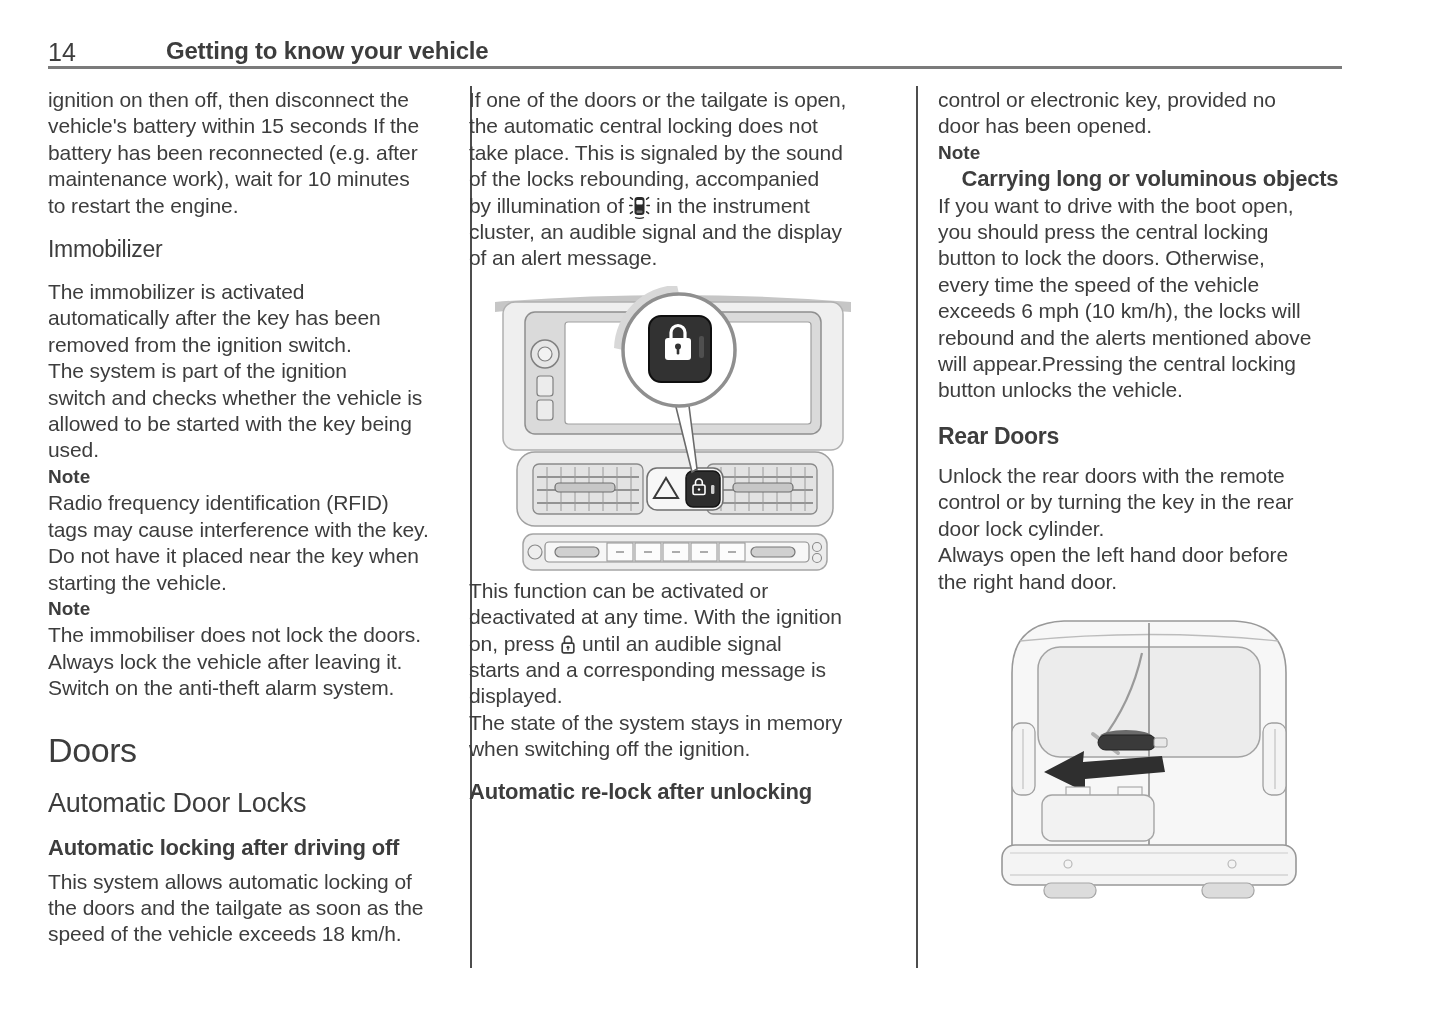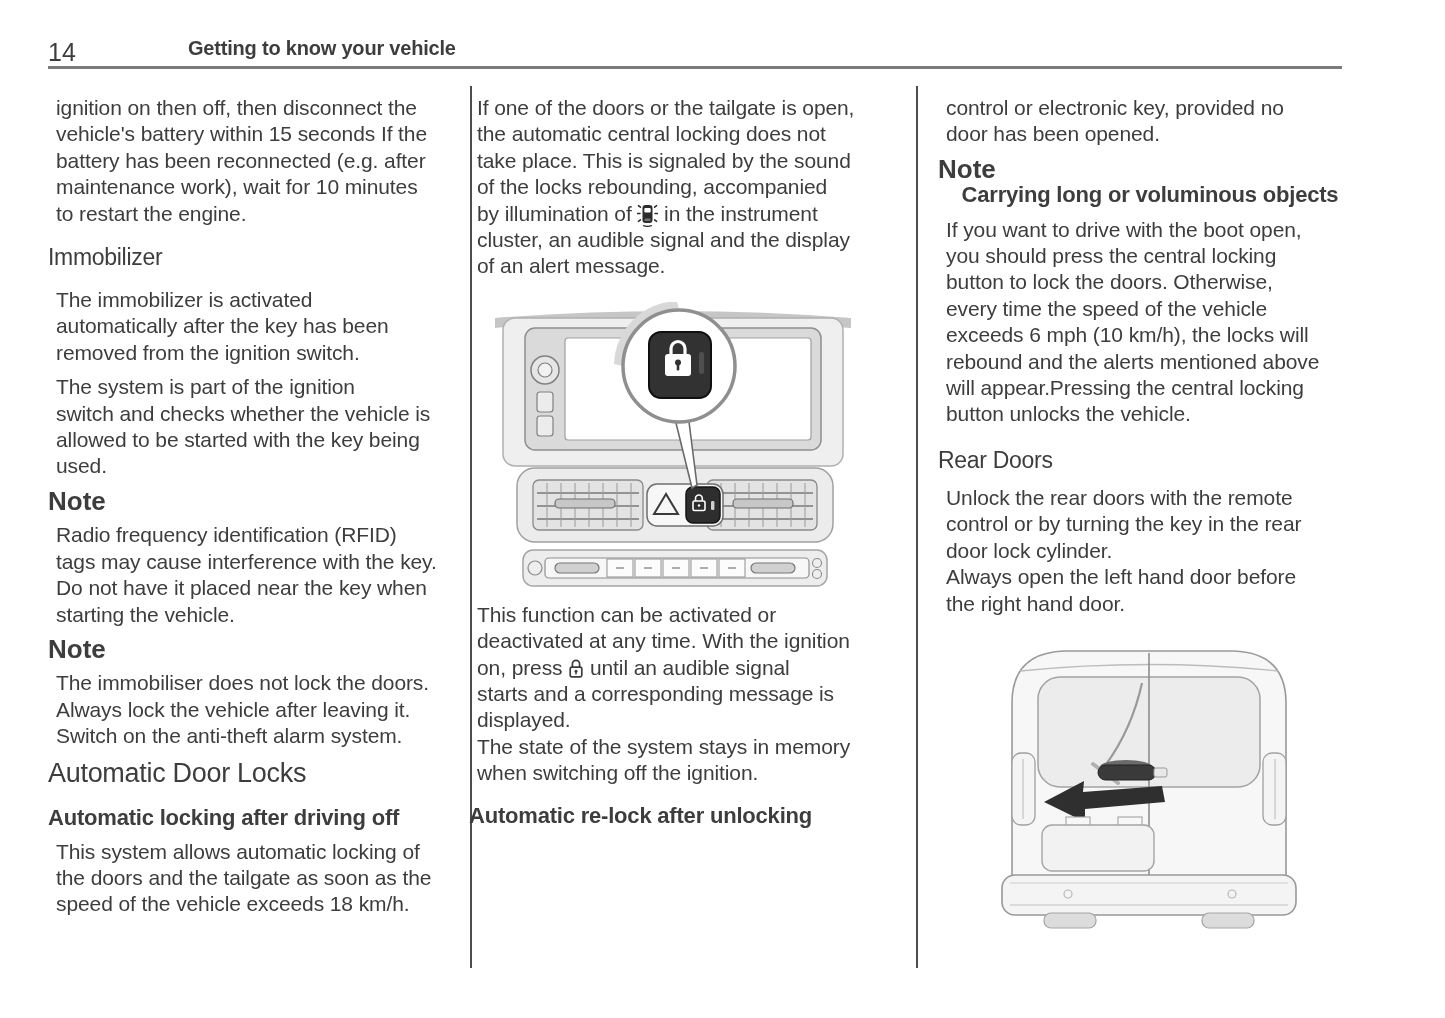--- a/index.html
+++ b/index.html
@@ -2,37 +2,37 @@
 <html><head>
 <meta charset="utf-8">
 <style>
   html,body{margin:0;padding:0;background:#ffffff;}
   .page{
     position:relative;width:1445px;height:1018px;background:#ffffff;overflow:hidden;
     font-family:"Liberation Sans","DejaVu Sans",sans-serif;color:#3d3d3d;
   }
   
   .hdr-num{position:absolute;left:48px;top:38px;font-size:25px;font-weight:400;}
-  .hdr-title{position:absolute;left:188px;top:37px;font-size:20px;font-weight:700;letter-spacing:-0.2px;}
+  .hdr-title{position:absolute;left:166px;top:37px;font-size:24px;font-weight:700;letter-spacing:-0.2px;}
   .hdr-rule{position:absolute;left:48px;top:66px;width:1294px;height:3px;background:#7b7b7b;}
   
   .col{position:absolute;top:87px;width:424px;}
   .col1{left:48px;}
   .col2{left:469px;}
   .col3{left:938px;}
   .divider{position:absolute;top:86px;width:2px;height:882px;background:#4d4d4d;}
   .d1{left:470px;}
   .d2{left:916px;}
   
-  p.body{margin:8px;font-size:21px;line-height:26.4px;white-space:pre-line;letter-spacing:-0.1px;}
-  .note-label{margin:0;font-size:26px;line-height:26.4px;font-weight:700;}
+  p.body{margin:0;font-size:21px;line-height:26.4px;white-space:pre-line;letter-spacing:-0.1px;}
+  .note-label{margin:0;font-size:19px;line-height:26.4px;font-weight:700;}
   .note-title{margin:0;font-size:22px;line-height:26.4px;font-weight:700;letter-spacing:-0.2px;text-align:center;}
   h1.chapter{font-size:34px;font-weight:400;margin:29px 0 19px;line-height:38px;letter-spacing:-0.4px;}
   h2.section{font-size:23px;font-weight:400;margin:14px 0 13px;line-height:33px;letter-spacing:-0.3px;}
-  h2.section-tight{margin-top:16px;margin-bottom:3px;}
+  h2.section-tight{margin-top:16px;margin-bottom:10px;font-weight:bold;}
   h3.sub{font-size:27px;font-weight:400;margin:0 0 16px;line-height:31px;letter-spacing:-0.3px;}
   h4.runin{font-size:22px;font-weight:700;margin:6px 0 8px;line-height:26px;letter-spacing:-0.2px;}
   .mt44{margin-top:44px;}
   .mt12{margin-top:12px;}
   
   figure{margin:0;padding:0;}
   .fig-console{margin:14px 0 0 20px;width:368px;height:288px;}
   .fig-van{margin:12px 0 0 46px;width:330px;height:292px;}
   .icon-inline{display:inline-block;vertical-align:-4px;}
   .icon-car{vertical-align:-6px;}
@@ -65,20 +65,21 @@
 used.</p>
     <p class="note-label">Note</p>
     <p class="body">Radio frequency identification (RFID)
 tags may cause interference with the key.
 Do not have it placed near the key when
 starting the vehicle.</p>
     <p class="note-label">Note</p>
     <p class="body">The immobiliser does not lock the doors.
 Always lock the vehicle after leaving it.
 Switch on the anti-theft alarm system.</p>
+    <h1 class="chapter">Doors</h1>
     <h3 class="sub">Automatic Door Locks</h3>
     <h4 class="runin">Automatic locking after driving off</h4>
     <p class="body">This system allows automatic locking of
 the doors and the tailgate as soon as the
 speed of the vehicle exceeds 18 km/h.</p>
   </div>
 
   <div class="col col2">
     <p class="body"><span>If one of the doors or the tailgate is open,
 the automatic central locking does not

